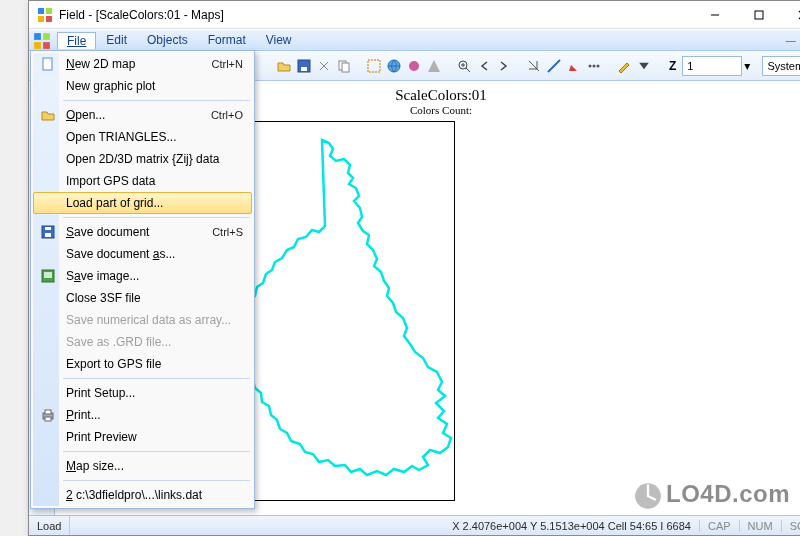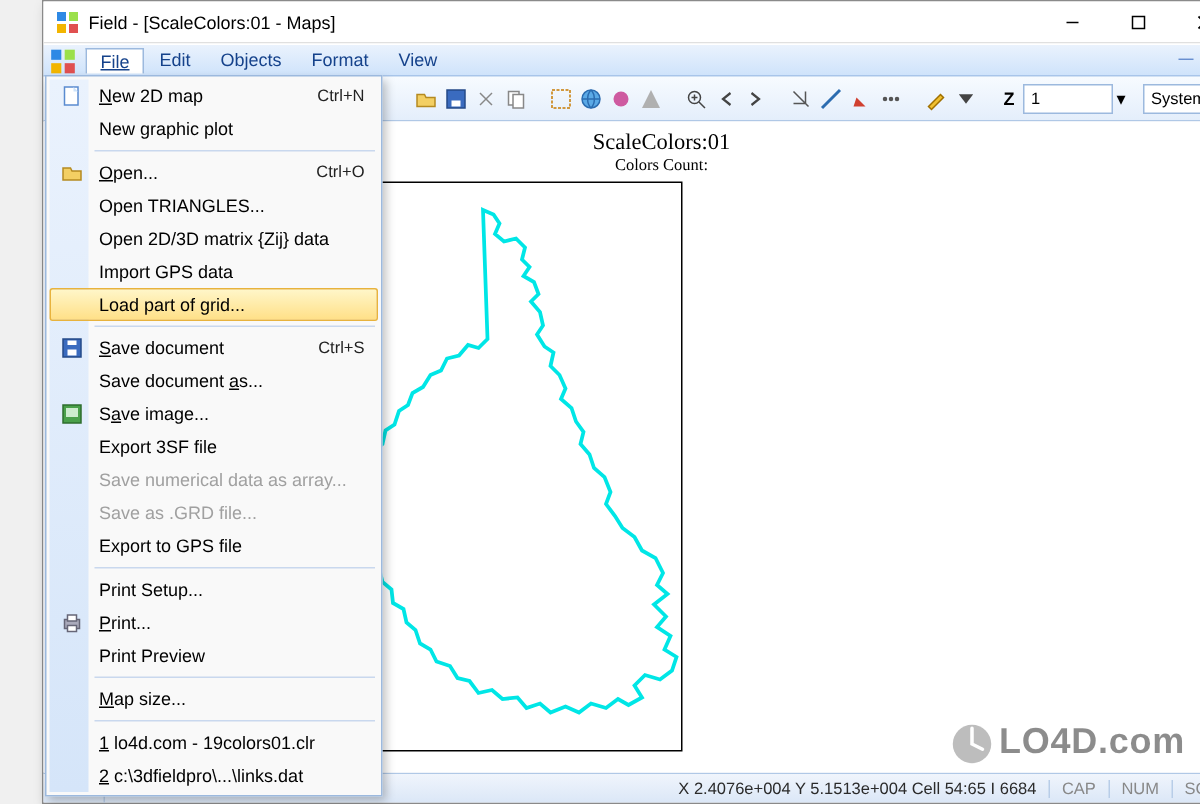--- a/index.html
+++ b/index.html
@@ -420,21 +420,21 @@
       <span>Save document <u>a</u>s...</span>
     </div>
     <div class="dd-item">
       <span>S<u>a</u>ve image...</span>
       <span class="dd-icon"><svg viewBox="0 0 16 16">
           <rect x="2" y="2" width="12" height="12" fill="#4aa04a" stroke="#2e6e2e"></rect>
           <rect x="4" y="4" width="8" height="6" fill="#cdeccd"></rect>
         </svg></span>
     </div>
     <div class="dd-item">
-      <span>Export 3SF file</span>
+      <span>Close 3SF file</span>
     </div>
     <div class="dd-item disabled">
       <span>Save numerical data as array...</span>
     </div>
     <div class="dd-item disabled">
       <span>Save as .GRD file...</span>
     </div>
     <div class="dd-item">
       <span>Export to GPS file</span>
     </div>
@@ -452,23 +452,20 @@
     </div>
     <div class="dd-item">
       <span>Print Preview</span>
     </div>
     <div class="dd-sep"></div>
     <div class="dd-item">
       <span><u>M</u>ap size...</span>
     </div>
     <div class="dd-sep"></div>
     <div class="dd-item">
-      <span><u>1</u> lo4d.com - 19colors01.clr</span>
-    </div>
-    <div class="dd-item">
       <span><u>2</u> c:\3dfieldpro\...\links.dat</span>
     </div>
   </div>
 
 <div class="watermark">
   <svg viewBox="0 0 24 24">
       <circle cx="12" cy="12" r="11" fill="#888"></circle>
       <path d="M12 3v9l6 3" stroke="#fff" stroke-width="2" fill="none" stroke-linecap="round"></path>
     </svg><span>LO4D.com</span>
 </div>

